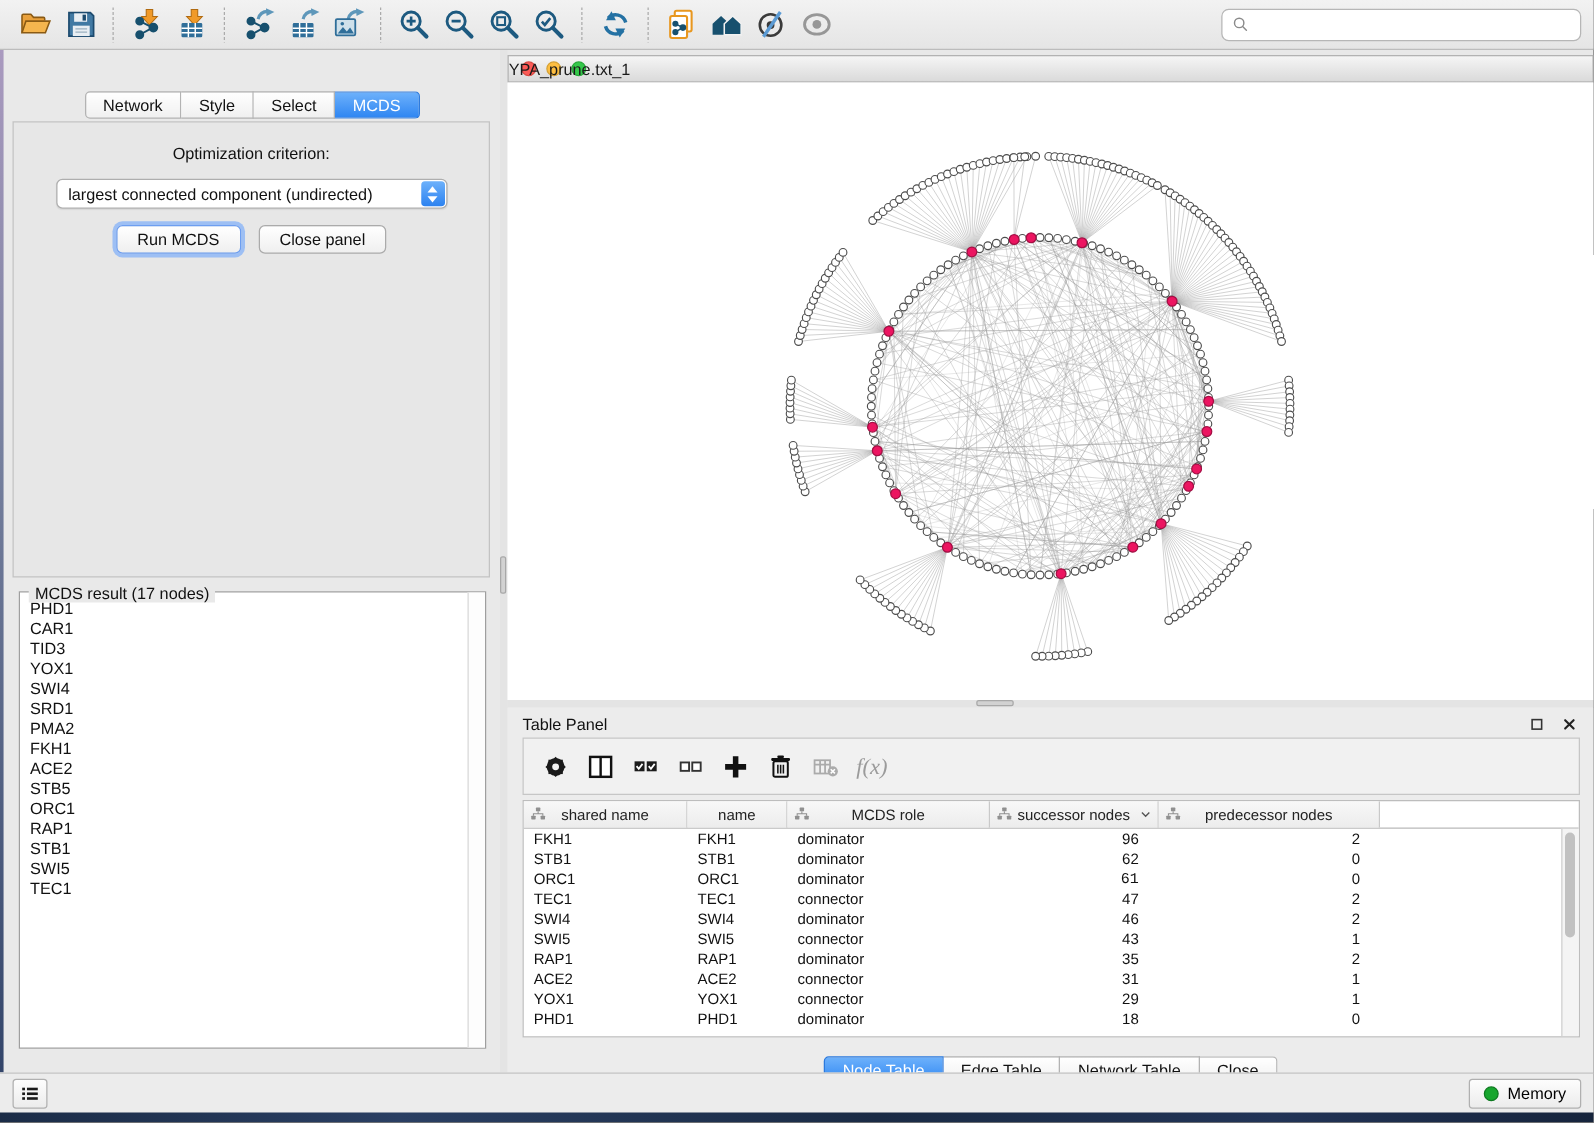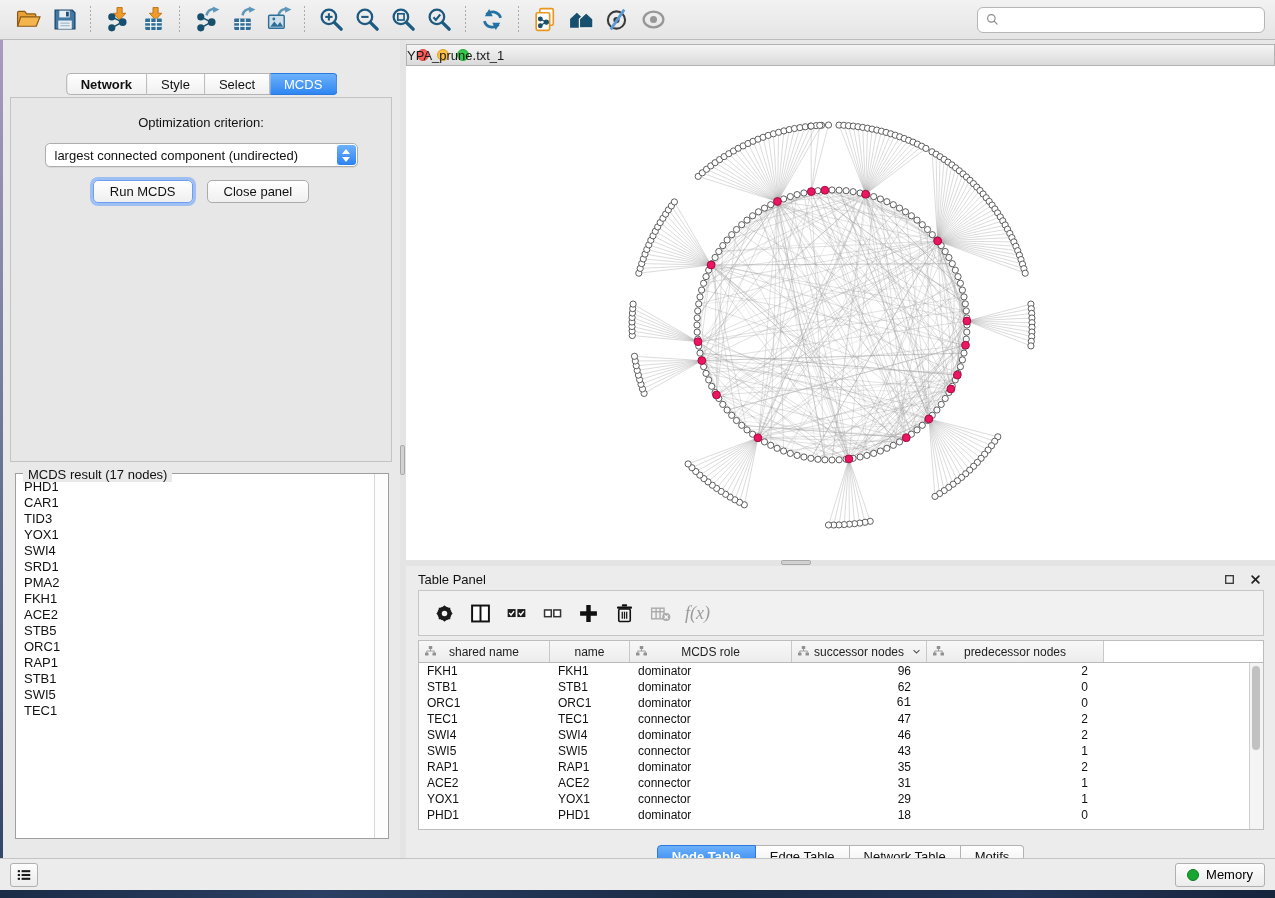--- a/index.html
+++ b/index.html
@@ -27,21 +27,21 @@
   .ptb-btn{width:16px;height:16px;display:flex;align-items:center;justify-content:center;
            margin-left:10px;background:none;border:none;padding:0;}
   .ptb-btn svg{width:11px;height:11px;}
 
   
   .cp{position:absolute;left:3px;top:40px;width:397px;height:818px;background:#e9e9e9;}
   .cp-tabs{position:absolute;left:50%;transform:translateX(-50%);top:33px;display:flex;height:22px;}
   .seg-btn{font-size:13px;padding:0 14px;background:linear-gradient(#ffffff,#f0f0f0);
            border:1px solid #b3b3b3;border-left:none;color:#111;height:22px;box-sizing:border-box;
            font-family:"Liberation Sans",sans-serif;}
-  .seg-btn:first-child{border-left:1px solid #b3b3b3;border-radius:4px 0 0 4px;font-weight:bold;}
+  .seg-btn:first-child{border-left:1px solid #b3b3b3;border-radius:4px 0 0 4px;}
   .seg-btn:last-child{border-radius:0 4px 4px 0;}
   .seg-btn.sel{background:linear-gradient(#6db1fb,#2f86f2);color:#fff;border-color:#2b79dd;}
   .cp-content{position:absolute;left:7px;width:382px;top:57px;height:365px;box-sizing:border-box;
               background:#e7e7e7;border:1px solid #c3c3c3;}
   .opt-label{display:block;text-align:center;margin-top:17px;font-size:13px;}
   .combo{position:relative;margin:13px auto 0;width:313px;height:24px;background:#fff;
          border:1px solid #aeaeae;border-radius:5px;display:flex;align-items:center;font-size:13px;
          padding-left:9px;box-sizing:border-box;box-shadow:0 1px 1px rgba(0,0,0,.07);}
   .combo .stepper{position:absolute;right:1px;top:1px;bottom:1px;width:19px;border-radius:3px;
          background:linear-gradient(#6db1fb,#2c82f0);display:flex;flex-direction:column;
@@ -1331,21 +1331,21 @@
         </div>
       <div class="tbl-scroll">
         <div class="tbl-thumb"></div>
       </div>
     </div>
 
     <div class="dock-tabs" id="dock-tabs">
         <button class="seg-btn sel">Node Table</button>
         <button class="seg-btn">Edge Table</button>
         <button class="seg-btn">Network Table</button>
-        <button class="seg-btn">Motifs</button>
+        <button class="seg-btn">Close</button>
       </div>
   </div>
 
   <div class="statusbar">
     <button class="sb-btn">
       <svg viewBox="0 0 26 26">
         <g fill="#1a1a1a">
             <rect x="4" y="6" width="3.2" height="3"></rect>
             <rect x="9.5" y="6" width="12.5" height="3"></rect>
         <rect x="4" y="11.5" width="3.2" height="3"></rect>

